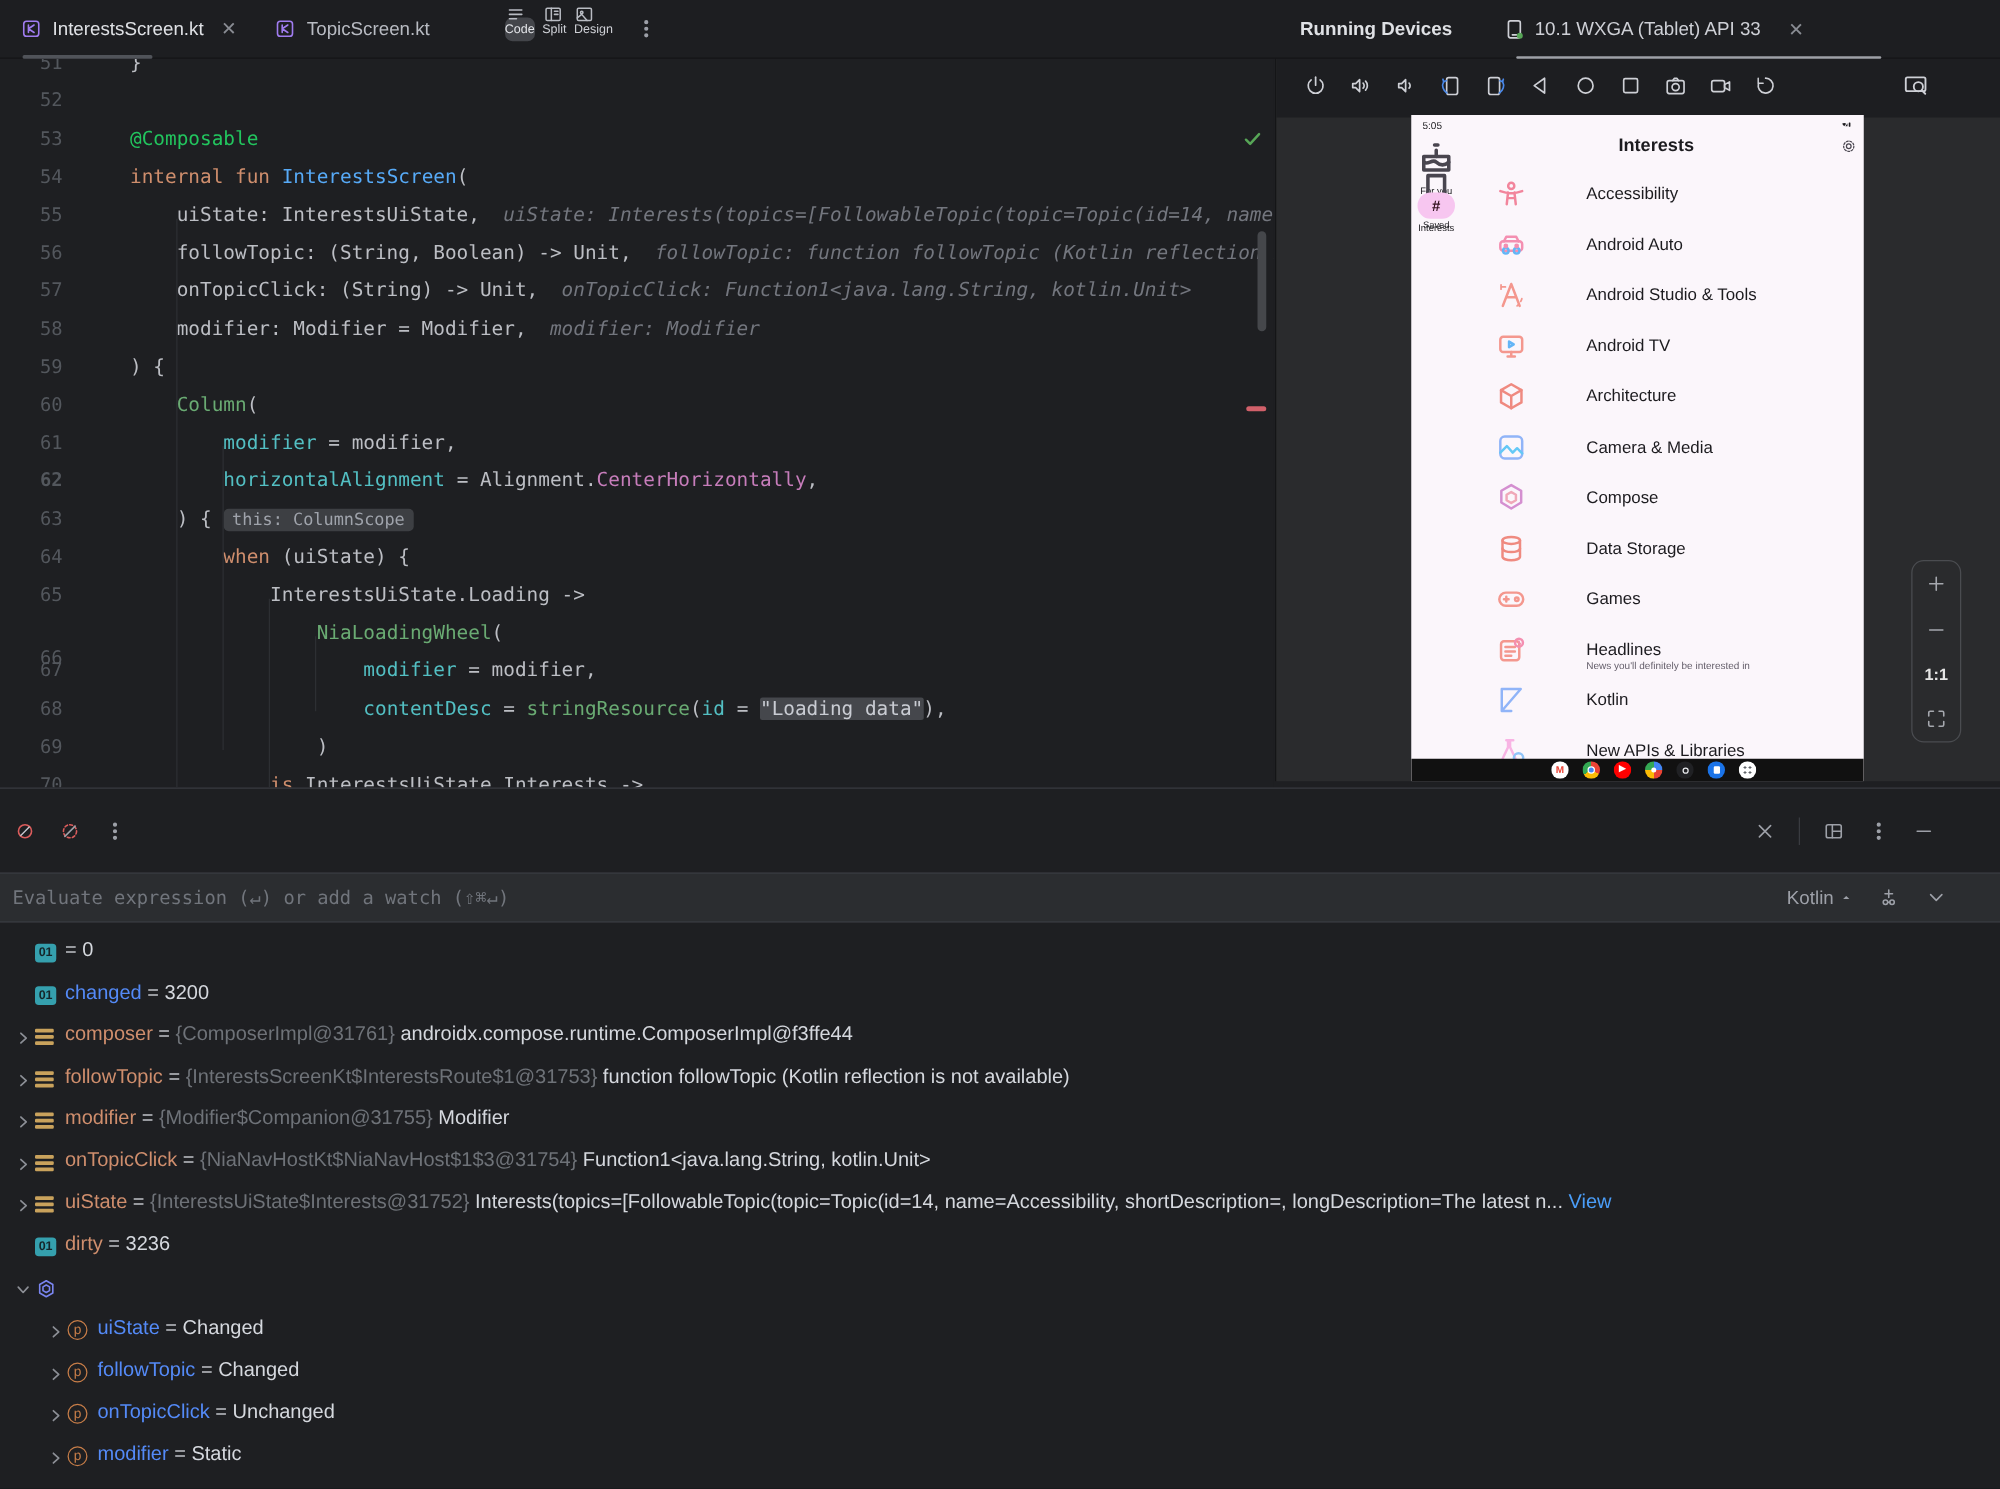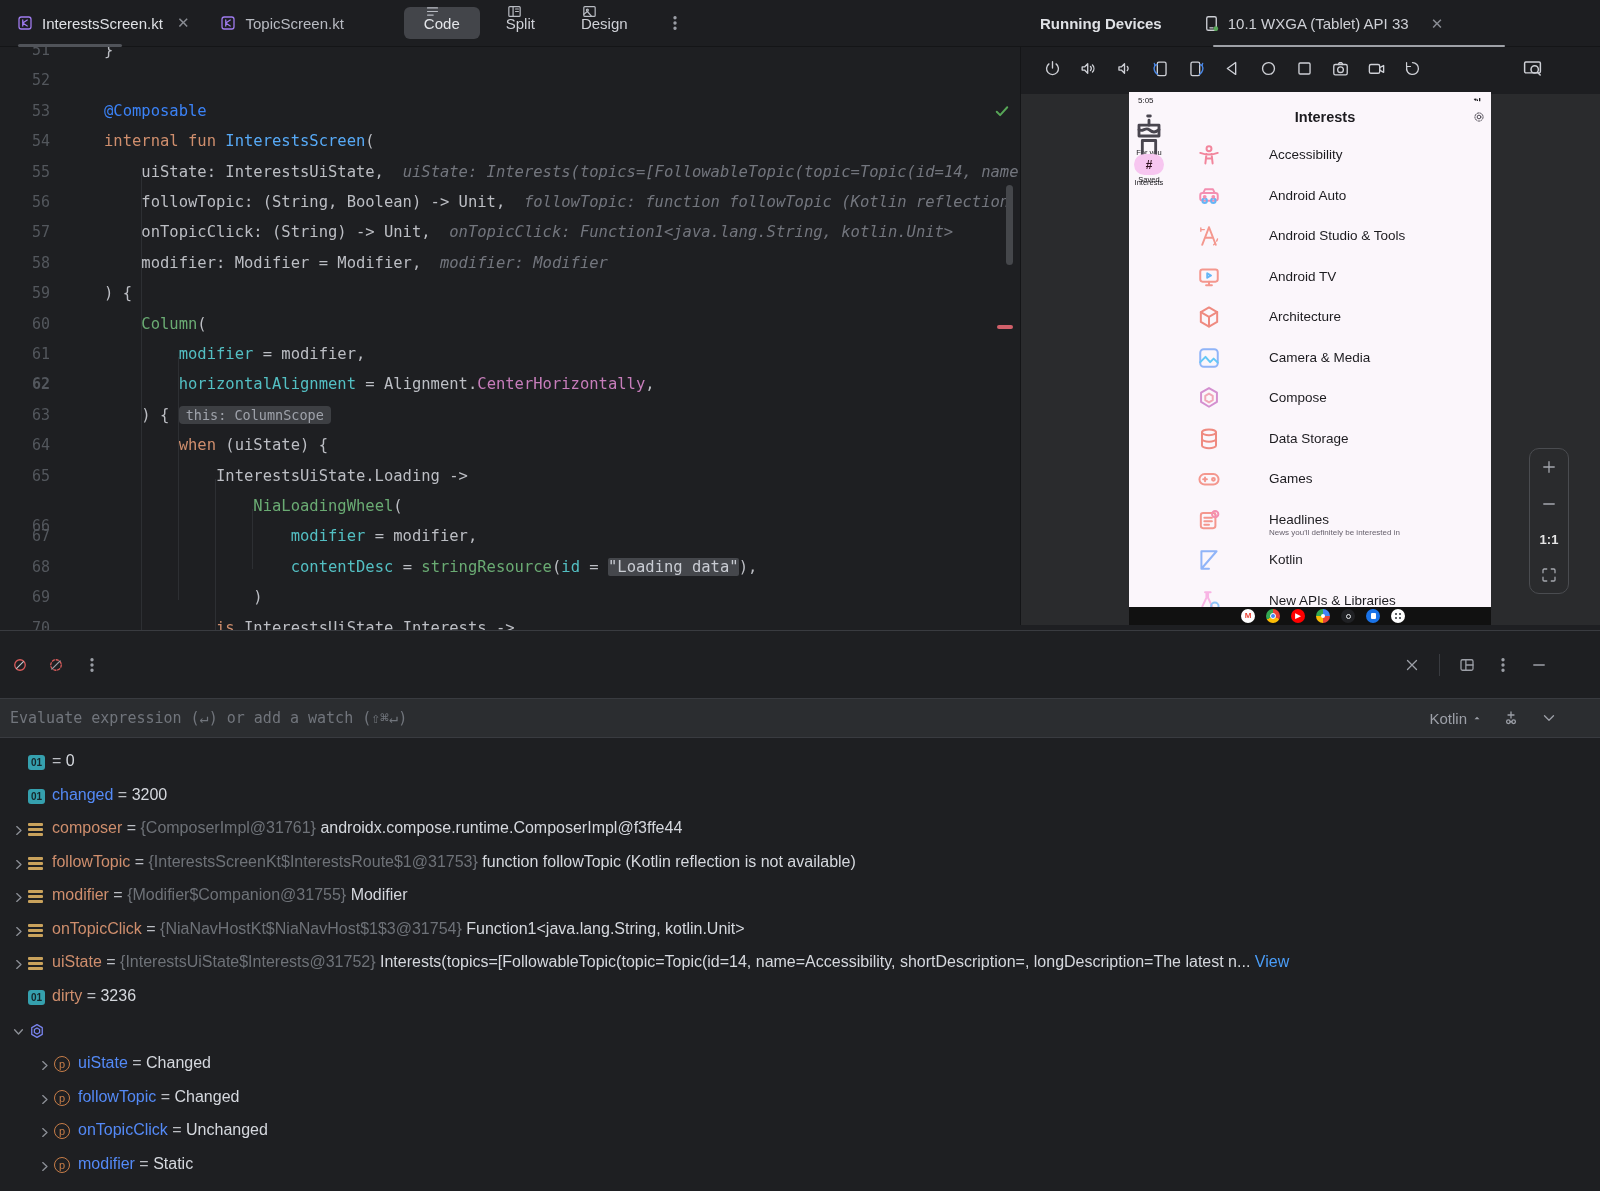--- a/index.html
+++ b/index.html
@@ -12,22 +12,22 @@
   .topbar { position:absolute; left:0; top:0; width:1600px; height:47px; background:#1d1e21;
             border-bottom:1px solid #141517; display:flex; align-items:center; z-index:30; }
   .etab { display:flex; align-items:center; gap:8px; height:100%; padding:0 14px 0 16px;
           font-size:15px; color:#b8bbc2; position:relative; cursor:default; }
   .etab.active { color:#dfe1e5; }
   .etab .ticon { width:18px; height:18px; }
   .etab .tclose { color:#898c93; font-size:15px; margin-left:6px; }
   .tab-underline { position:absolute; left:18px; top:44px; width:104px; height:3px;
                    background:#505359; border-radius:2px; }
   .viewmodes { display:flex; align-items:center; gap:6px; margin-left:46px; }
-  .vmode { display:flex; align-items:center; gap:7px; height:32px; padding:0 20px;
-           border-radius:6px; font-size:15px; color:#ced0d6; }
+  .vmode { display:flex; align-items:center; gap:7px; height:19px; padding:0 0;
+           border-radius:6px; font-size:10px; color:#ced0d6; }
   .vmode.active { background:#43454a; color:#e4e6ea; }
   .vmode .vicon { width:17px; height:17px; color:#b9bcc3; }
   .kebab { width:18px; height:18px; color:#9da0a8; margin-left:18px; }
   .rd-header { position:absolute; left:1020px; top:0; width:580px; height:47px;
                display:flex; align-items:center; }
   .rd-title { font-size:15px; font-weight:bold; color:#dfe1e5; margin-left:20px; }
   .rd-tab { display:flex; align-items:center; gap:7px; margin-left:40px; font-size:15px; color:#ced0d6; }
   .rd-tab .dicon { width:19px; height:19px; }
   .rd-close { color:#898c93; font-size:15px; margin-left:22px; }
   .rd-underline { position:absolute; left:193px; top:45px; width:292px; height:2px;
@@ -36,21 +36,21 @@
   
   .editor { position:absolute; left:0; top:47px; width:1019px; height:583px;
             background:#1e1f22; overflow:hidden;
             font-family:"DejaVu Sans Mono",monospace; font-size:15.5px; }
   .gutter-num { position:absolute; left:0; width:50px; height:30px; text-align:right;
                 color:#53575d; font-size:15px; line-height:30px; }
   .code-line { position:absolute; left:0; width:1400px; height:30px; line-height:30px;
                padding-left:104px; white-space:pre; color:#bcbec4; }
   .seg-p    { color:#bcbec4; }
   .seg-kw   { color:#cf8e6d; }
-  .seg-ann  { color:#3b82f6; }
+  .seg-ann  { color:#22c55e; }
   .seg-fn   { color:#57aaf7; }
   .seg-call { color:#6aab73; }
   .seg-named{ color:#53bfc3; }
   .seg-member{ color:#c77dbb; }
   .seg-hint { color:#73767e; font-style:italic; }
   .seg-chip { background:#3d3f43; color:#9fa3ab; border-radius:4px; padding:1px 7px;
               font-size:13.5px; font-style:normal; }
   .seg-strsel { background:#45474c; color:#c9ccd3; border-radius:2px; }
   .indent-guide { position:absolute; width:1px; background:#2d2f33; }
   .ed-check { position:absolute; left:993px; top:55px; width:18px; height:18px; color:#57a657; }

